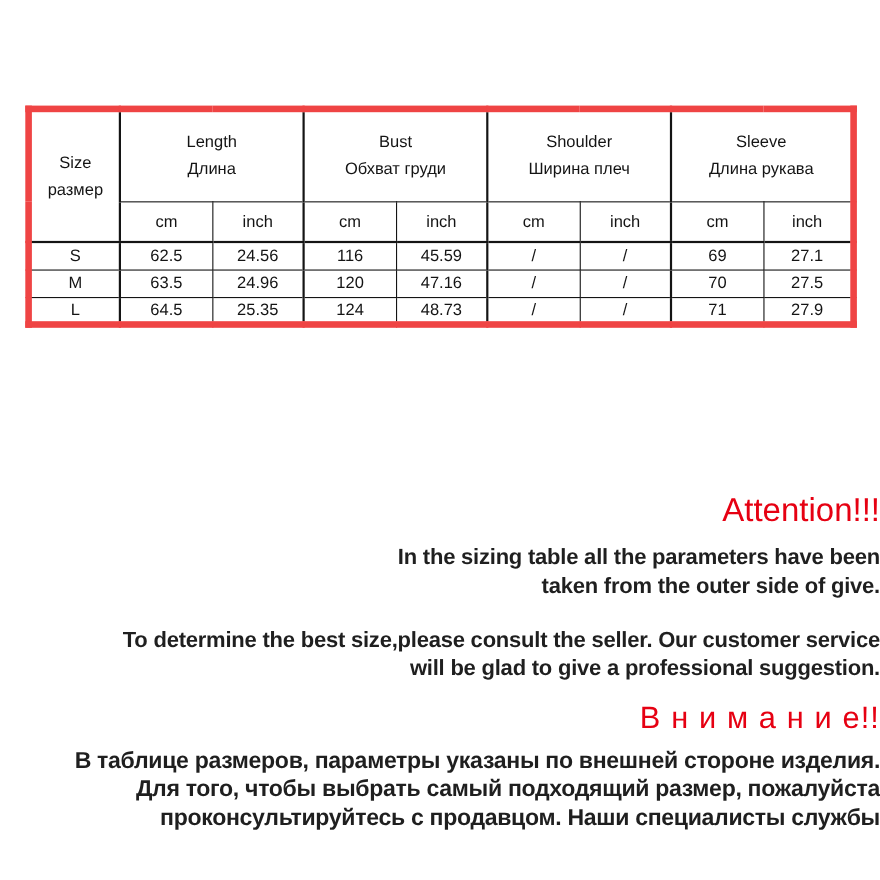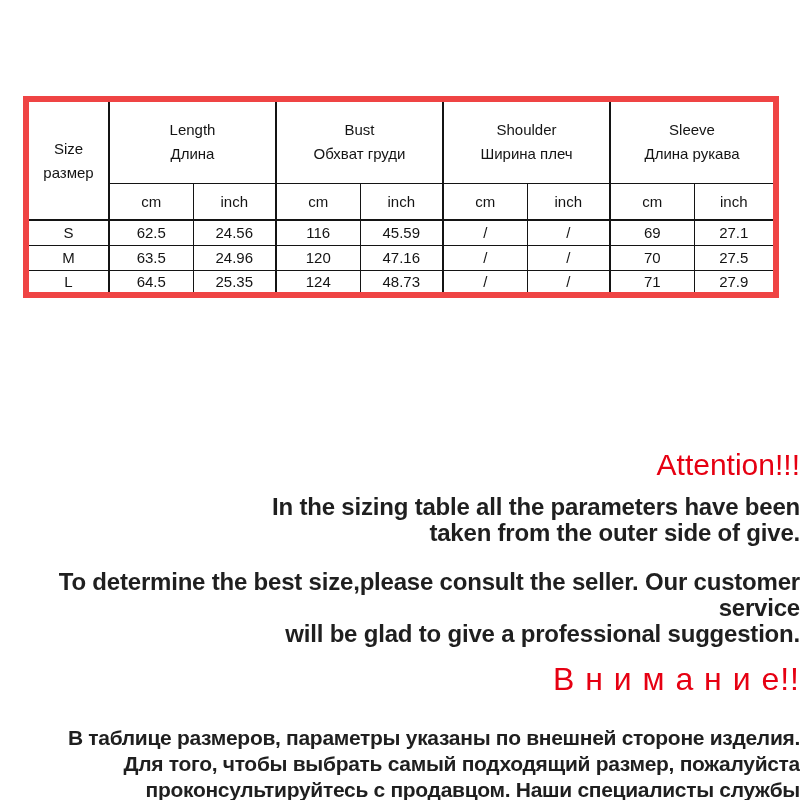--- a/index.html
+++ b/index.html
@@ -51,37 +51,37 @@
     text-align: right;
     color: #1f1f1f;
   }
   .attention-title {
     font-size: 30px;
     line-height: 34px;
     font-weight: 400;
     color: #e60012;
   }
   .en-note {
-    font-size: 24px;
+    font-size: 20px;
     line-height: 26px;
     font-weight: 600;
     letter-spacing: -0.2px;
   }
   .en-note-1 { margin-top: 12px; }
   .en-note-2 { margin-top: 23px; }
   .vnimanie-title {
     margin-top: 14px;
-    font-size: 32px;
+    font-size: 28px;
     line-height: 36px;
     font-weight: 400;
     letter-spacing: 1px;
     color: #e60012;
   }
   .ru-note {
-    margin-top: 28px;
+    margin-top: 8px;
     font-size: 21px;
     line-height: 26px;
     font-weight: 600;
     letter-spacing: -0.3px;
   }
 </style>
 </head>
 <body>
 
 <div class="table-wrap">

